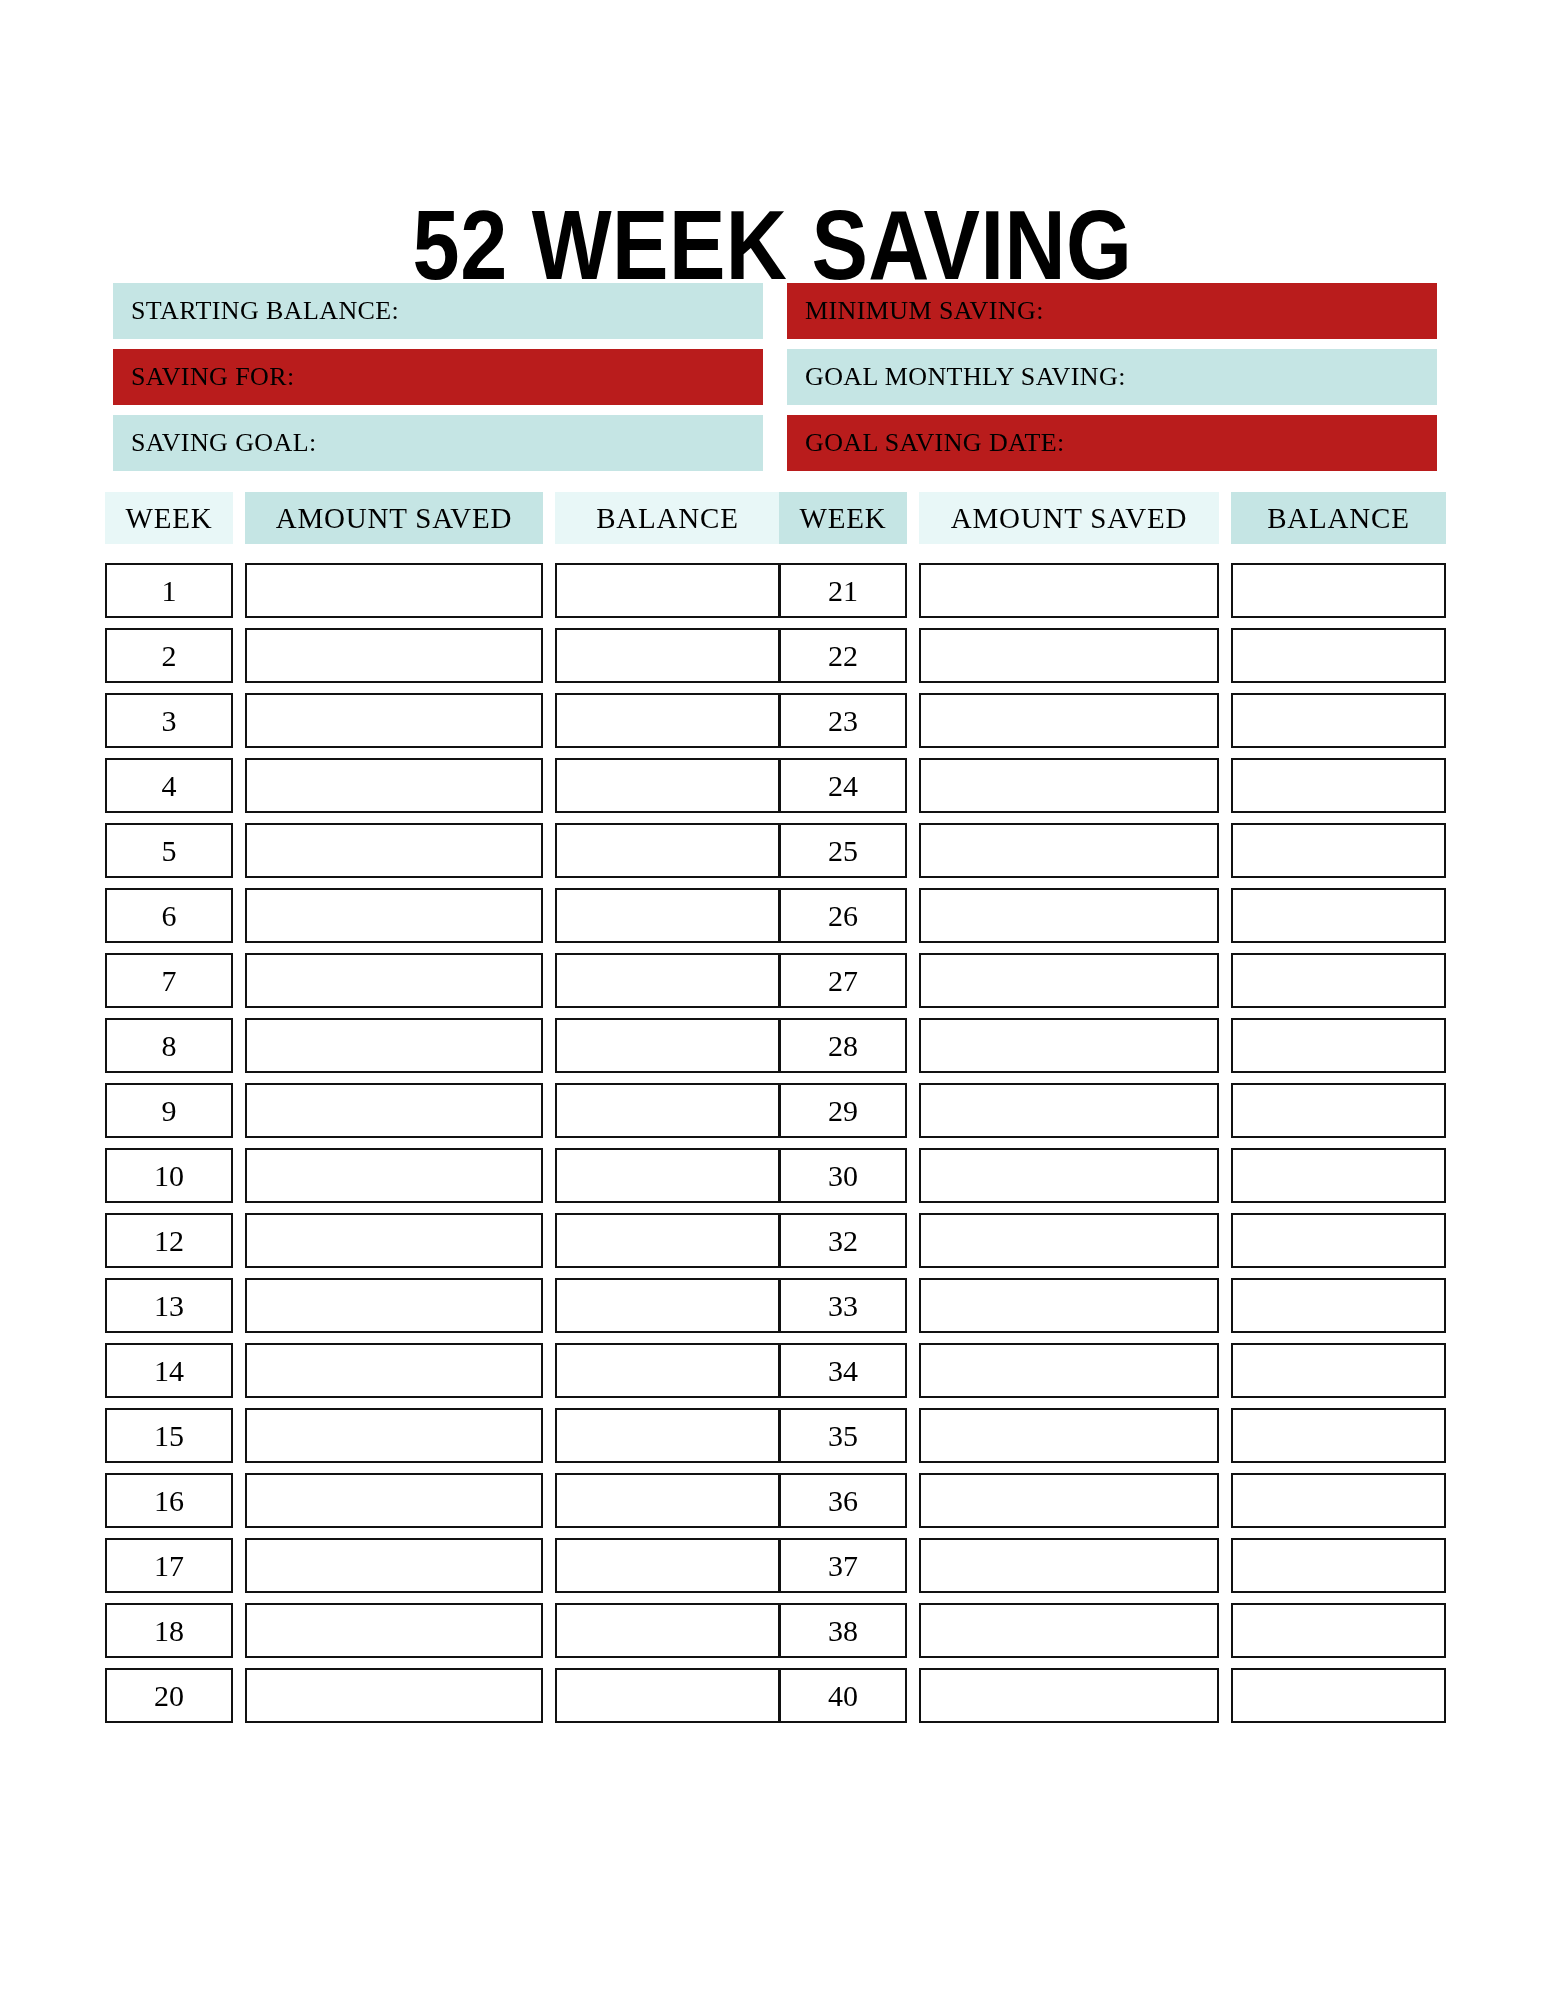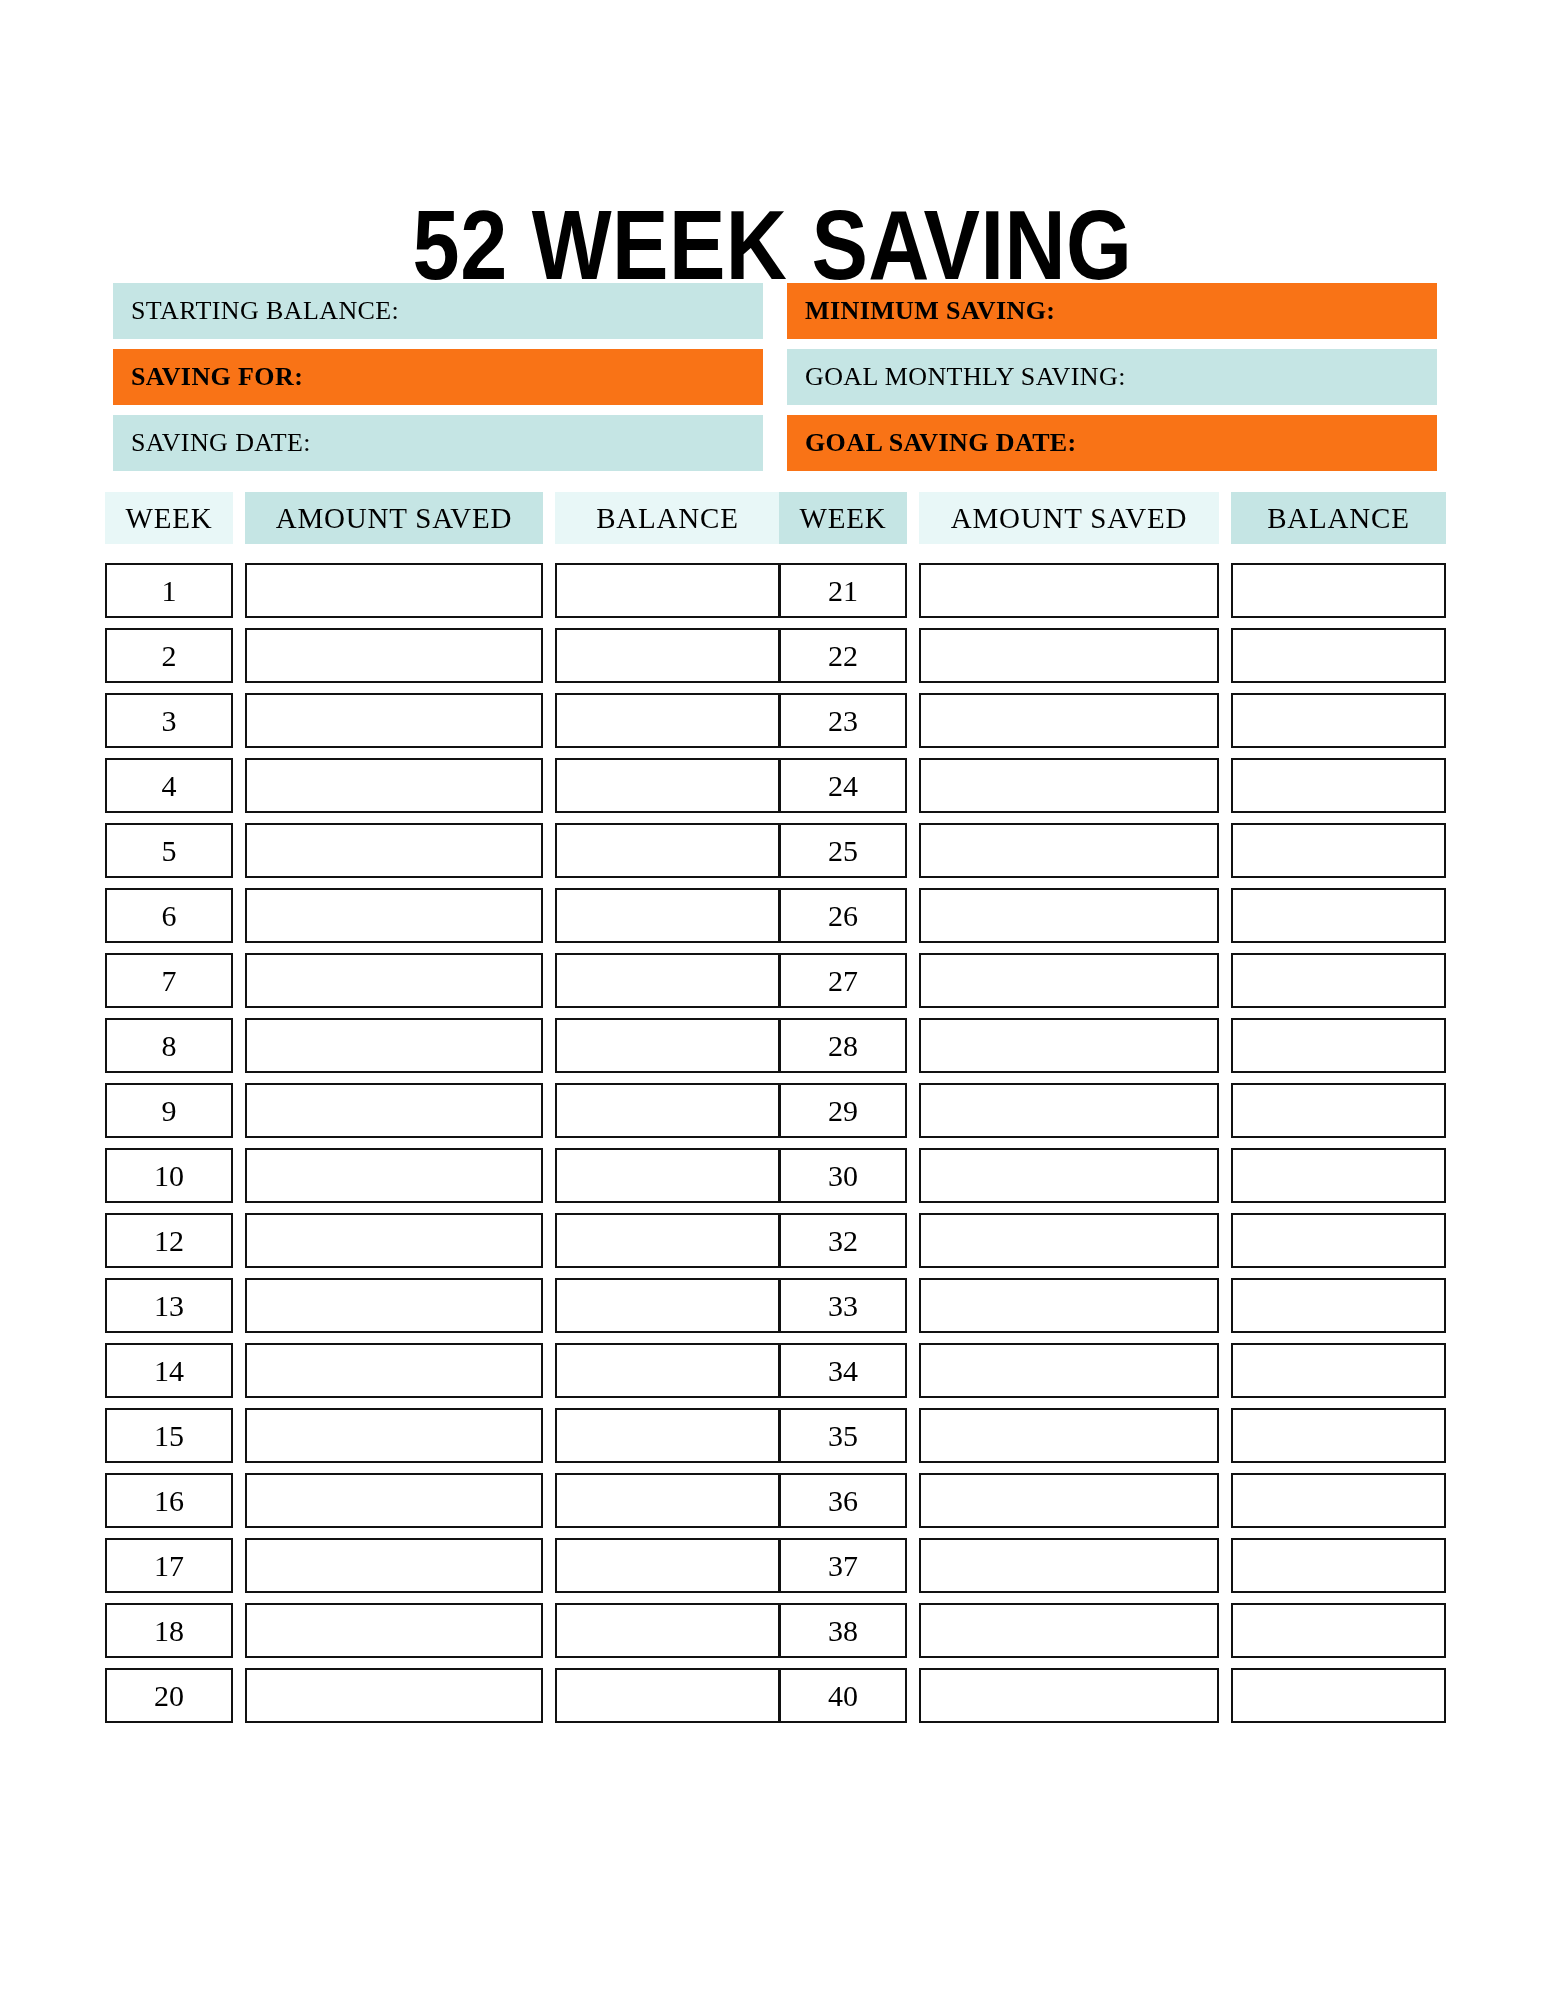--- a/index.html
+++ b/index.html
@@ -62,21 +62,21 @@
     height: 56px;
     display: flex;
     align-items: center;
     padding-left: 18px;
     box-sizing: border-box;
     font-size: 26px;
     letter-spacing: 0.4px;
     font-weight: 400;
   }
   .field-row.teal-dark { background: #c5e5e4; }
-  .field-row.teal-light { background: #f97316; font-weight: bold; }
+  .field-row.teal-light { background: #b91c1c; }
   .field-row span { display: inline-block; }
 
   
   .col-headers {
     position: absolute;
     left: 105px;
     top: 492px;
     width: 1340px;
     height: 52px;
   }
@@ -141,21 +141,21 @@
     <div class="fields-col" id="fields-left">
         <div class="field-row teal-dark">
           <span>STARTING BALANCE:</span>
           <span style="margin-left: 14px;"></span>
         </div>
         <div class="field-row teal-light">
           <span>SAVING FOR:</span>
           <span style="margin-left: 14px;"></span>
         </div>
         <div class="field-row teal-dark">
-          <span>SAVING DATE:</span>
+          <span>SAVING GOAL:</span>
           <span style="margin-left: 14px;"></span>
         </div>
       </div>
     <div class="fields-col" id="fields-right">
         <div class="field-row teal-light">
           <span>MINIMUM SAVING:</span>
           <span style="margin-left: 14px;"></span>
         </div>
         <div class="field-row teal-dark">
           <span>GOAL MONTHLY SAVING:</span>

